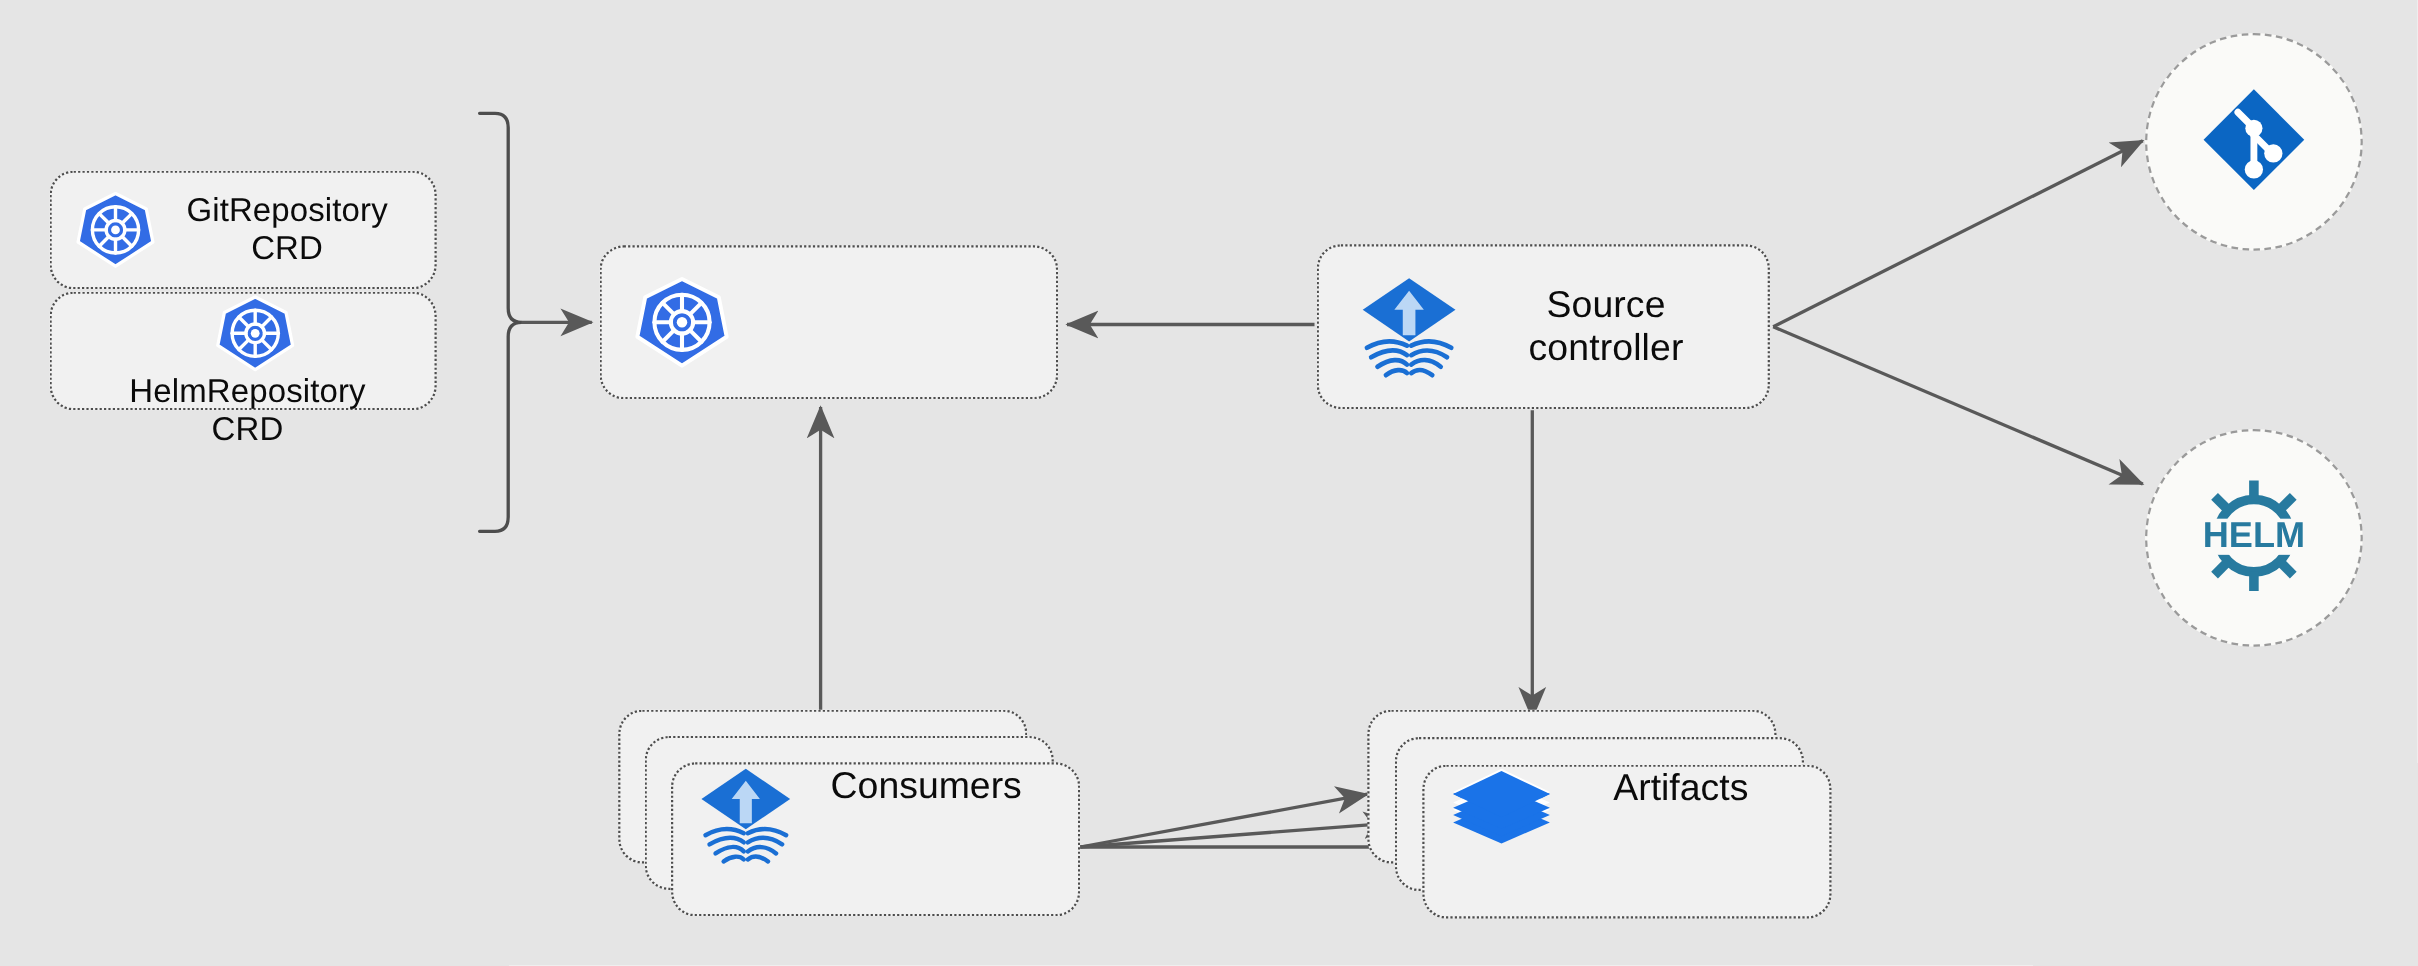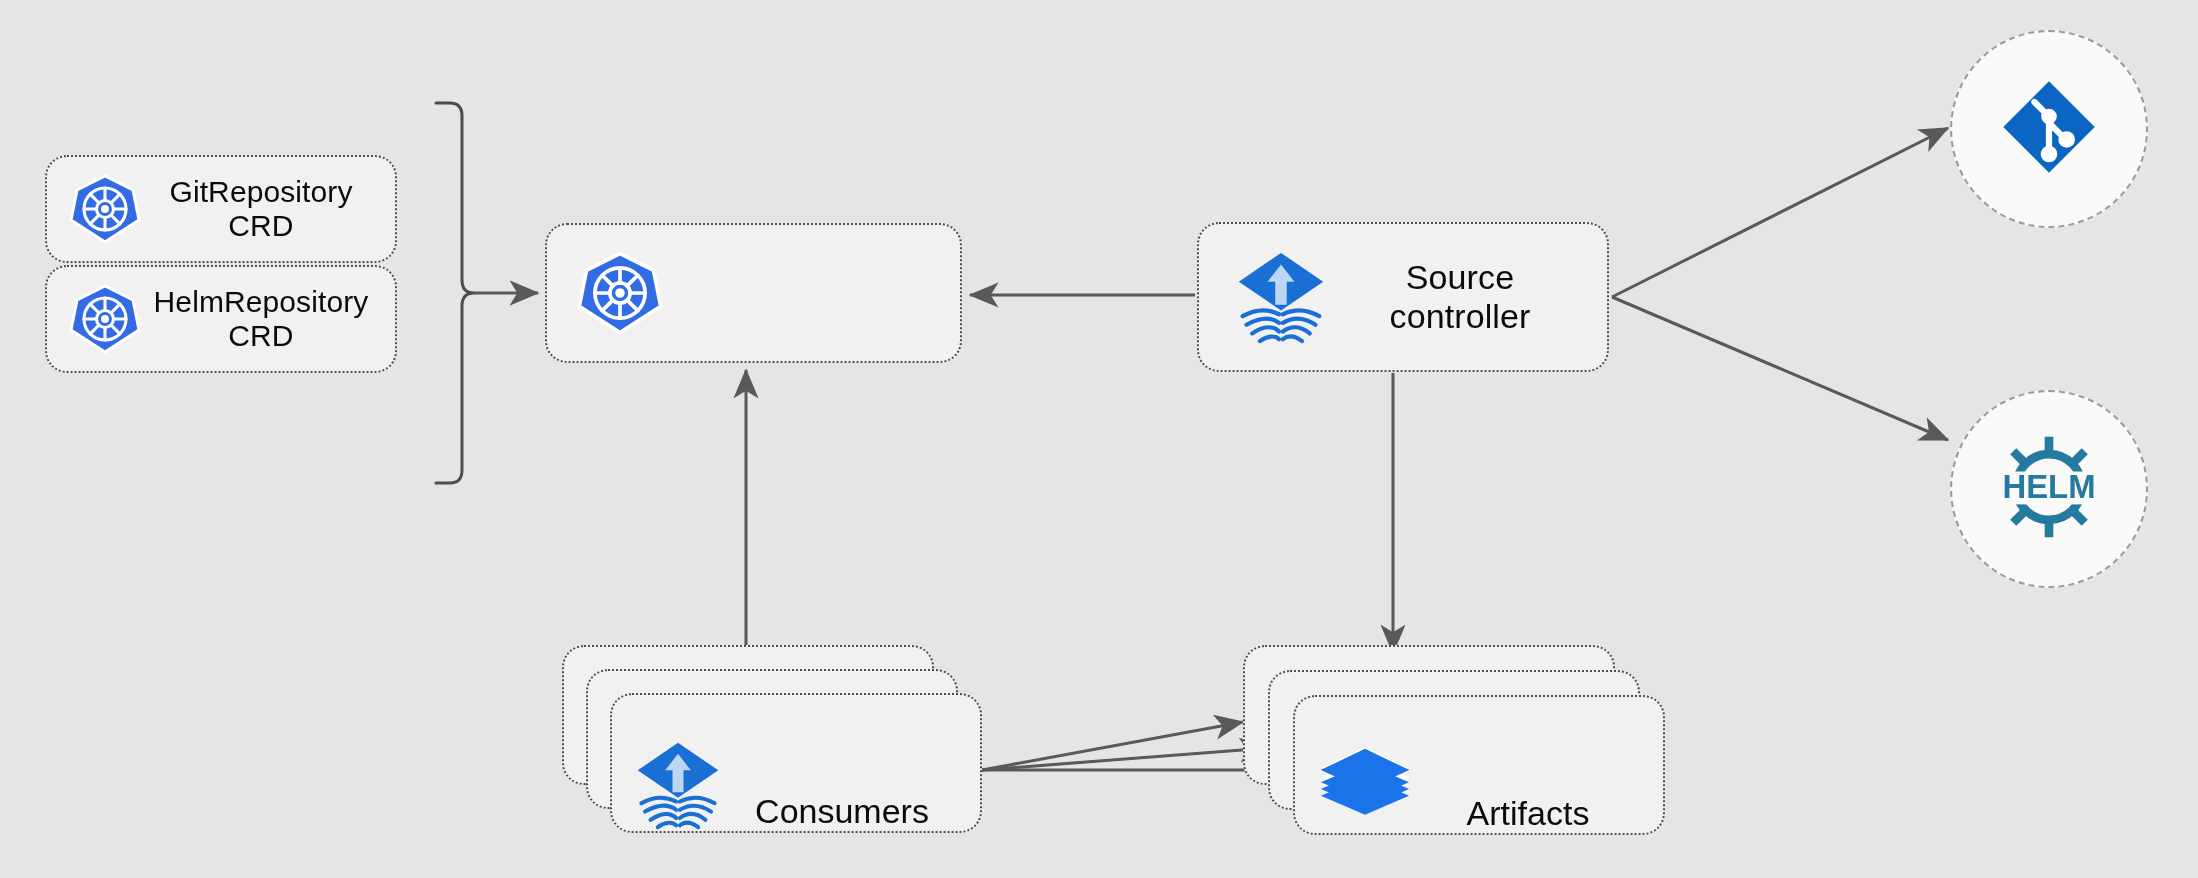--- a/index.html
+++ b/index.html
@@ -77,21 +77,21 @@
     border-radius: 22px;
     box-sizing: border-box;
   }
   .stack .front {
     position: absolute;
     background: #F1F1F1;
     border: 2px dotted #4D4D4D;
     border-radius: 22px;
     box-sizing: border-box;
     display: flex;
-    align-items: flex-end;
+    align-items: flex-start;
     justify-content: flex-start;
   }
   .stack .front .node-icon {
     flex: 0 0 auto;
     display: flex; align-items: center; justify-content: center;
   }
   .stack .front .node-label {
     flex: 1 1 auto; text-align: center;
     color: #0b0b0b; font-size: 34px; padding-right: 18px;
   }
@@ -160,21 +160,21 @@
           <line x1="50.8" y1="21.2" x2="42" y2="30"></line>
           <line x1="30" y1="42" x2="21.2" y2="50.8"></line>
         </g>
         <circle cx="36" cy="36" r="4" fill="#ffffff"></circle>
       </svg>
     </span>
     <span class="node-label">GitRepository
 CRD</span>
   </div>
 
-  <div class="node crd-box" style="left:45px; top:265px;">
+  <div class="node crd-box" style="left:45px; top:265px;flex-direction:column;">
     <span class="node-icon">
       <svg viewBox="0 0 72 72" width="72" height="72">
         <polygon points="36,3 64,17 70,47 36,69 2,47 8,17" fill="#326CE5" stroke="#ffffff" stroke-width="3" stroke-linejoin="round"></polygon>
         <g fill="none" stroke="#ffffff" stroke-width="3.1" stroke-linecap="round">
           <circle cx="36" cy="36" r="21"></circle>
           <circle cx="36" cy="36" r="8.5"></circle>
           <line x1="36" y1="15" x2="36" y2="27.5"></line>
           <line x1="36" y1="44.5" x2="36" y2="57"></line>
           <line x1="15" y1="36" x2="27.5" y2="36"></line>
           <line x1="44.5" y1="36" x2="57" y2="36"></line>

